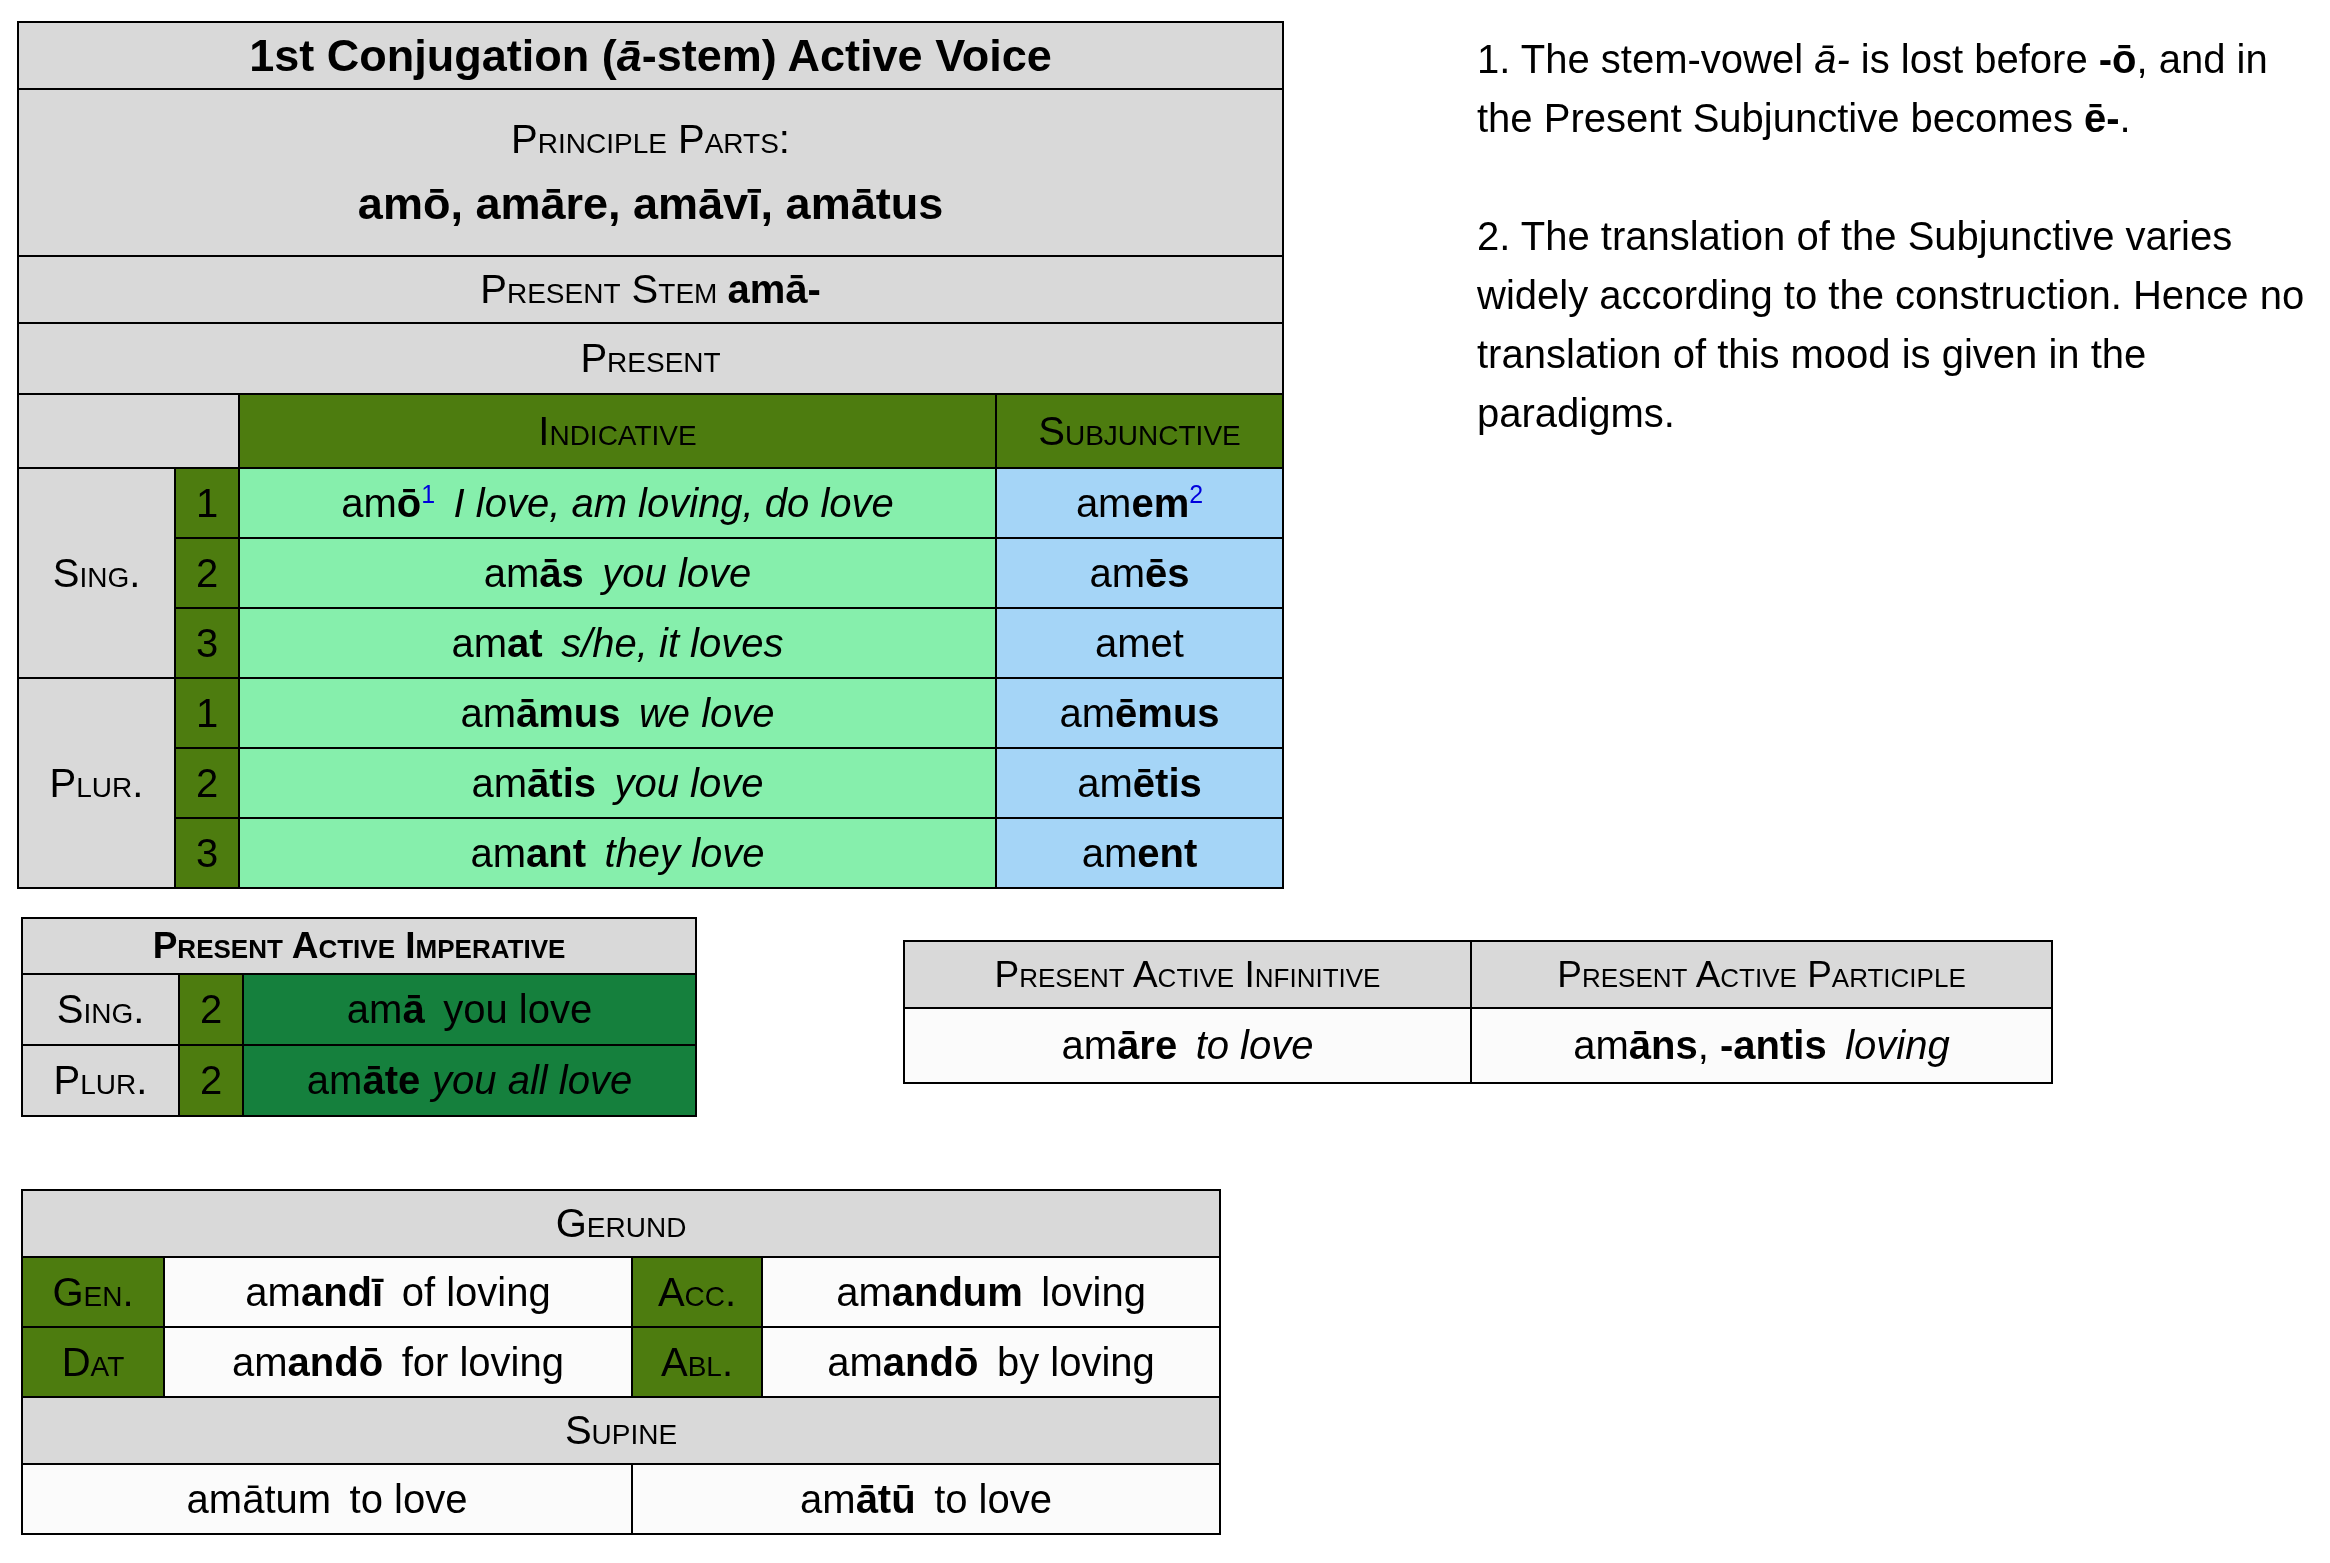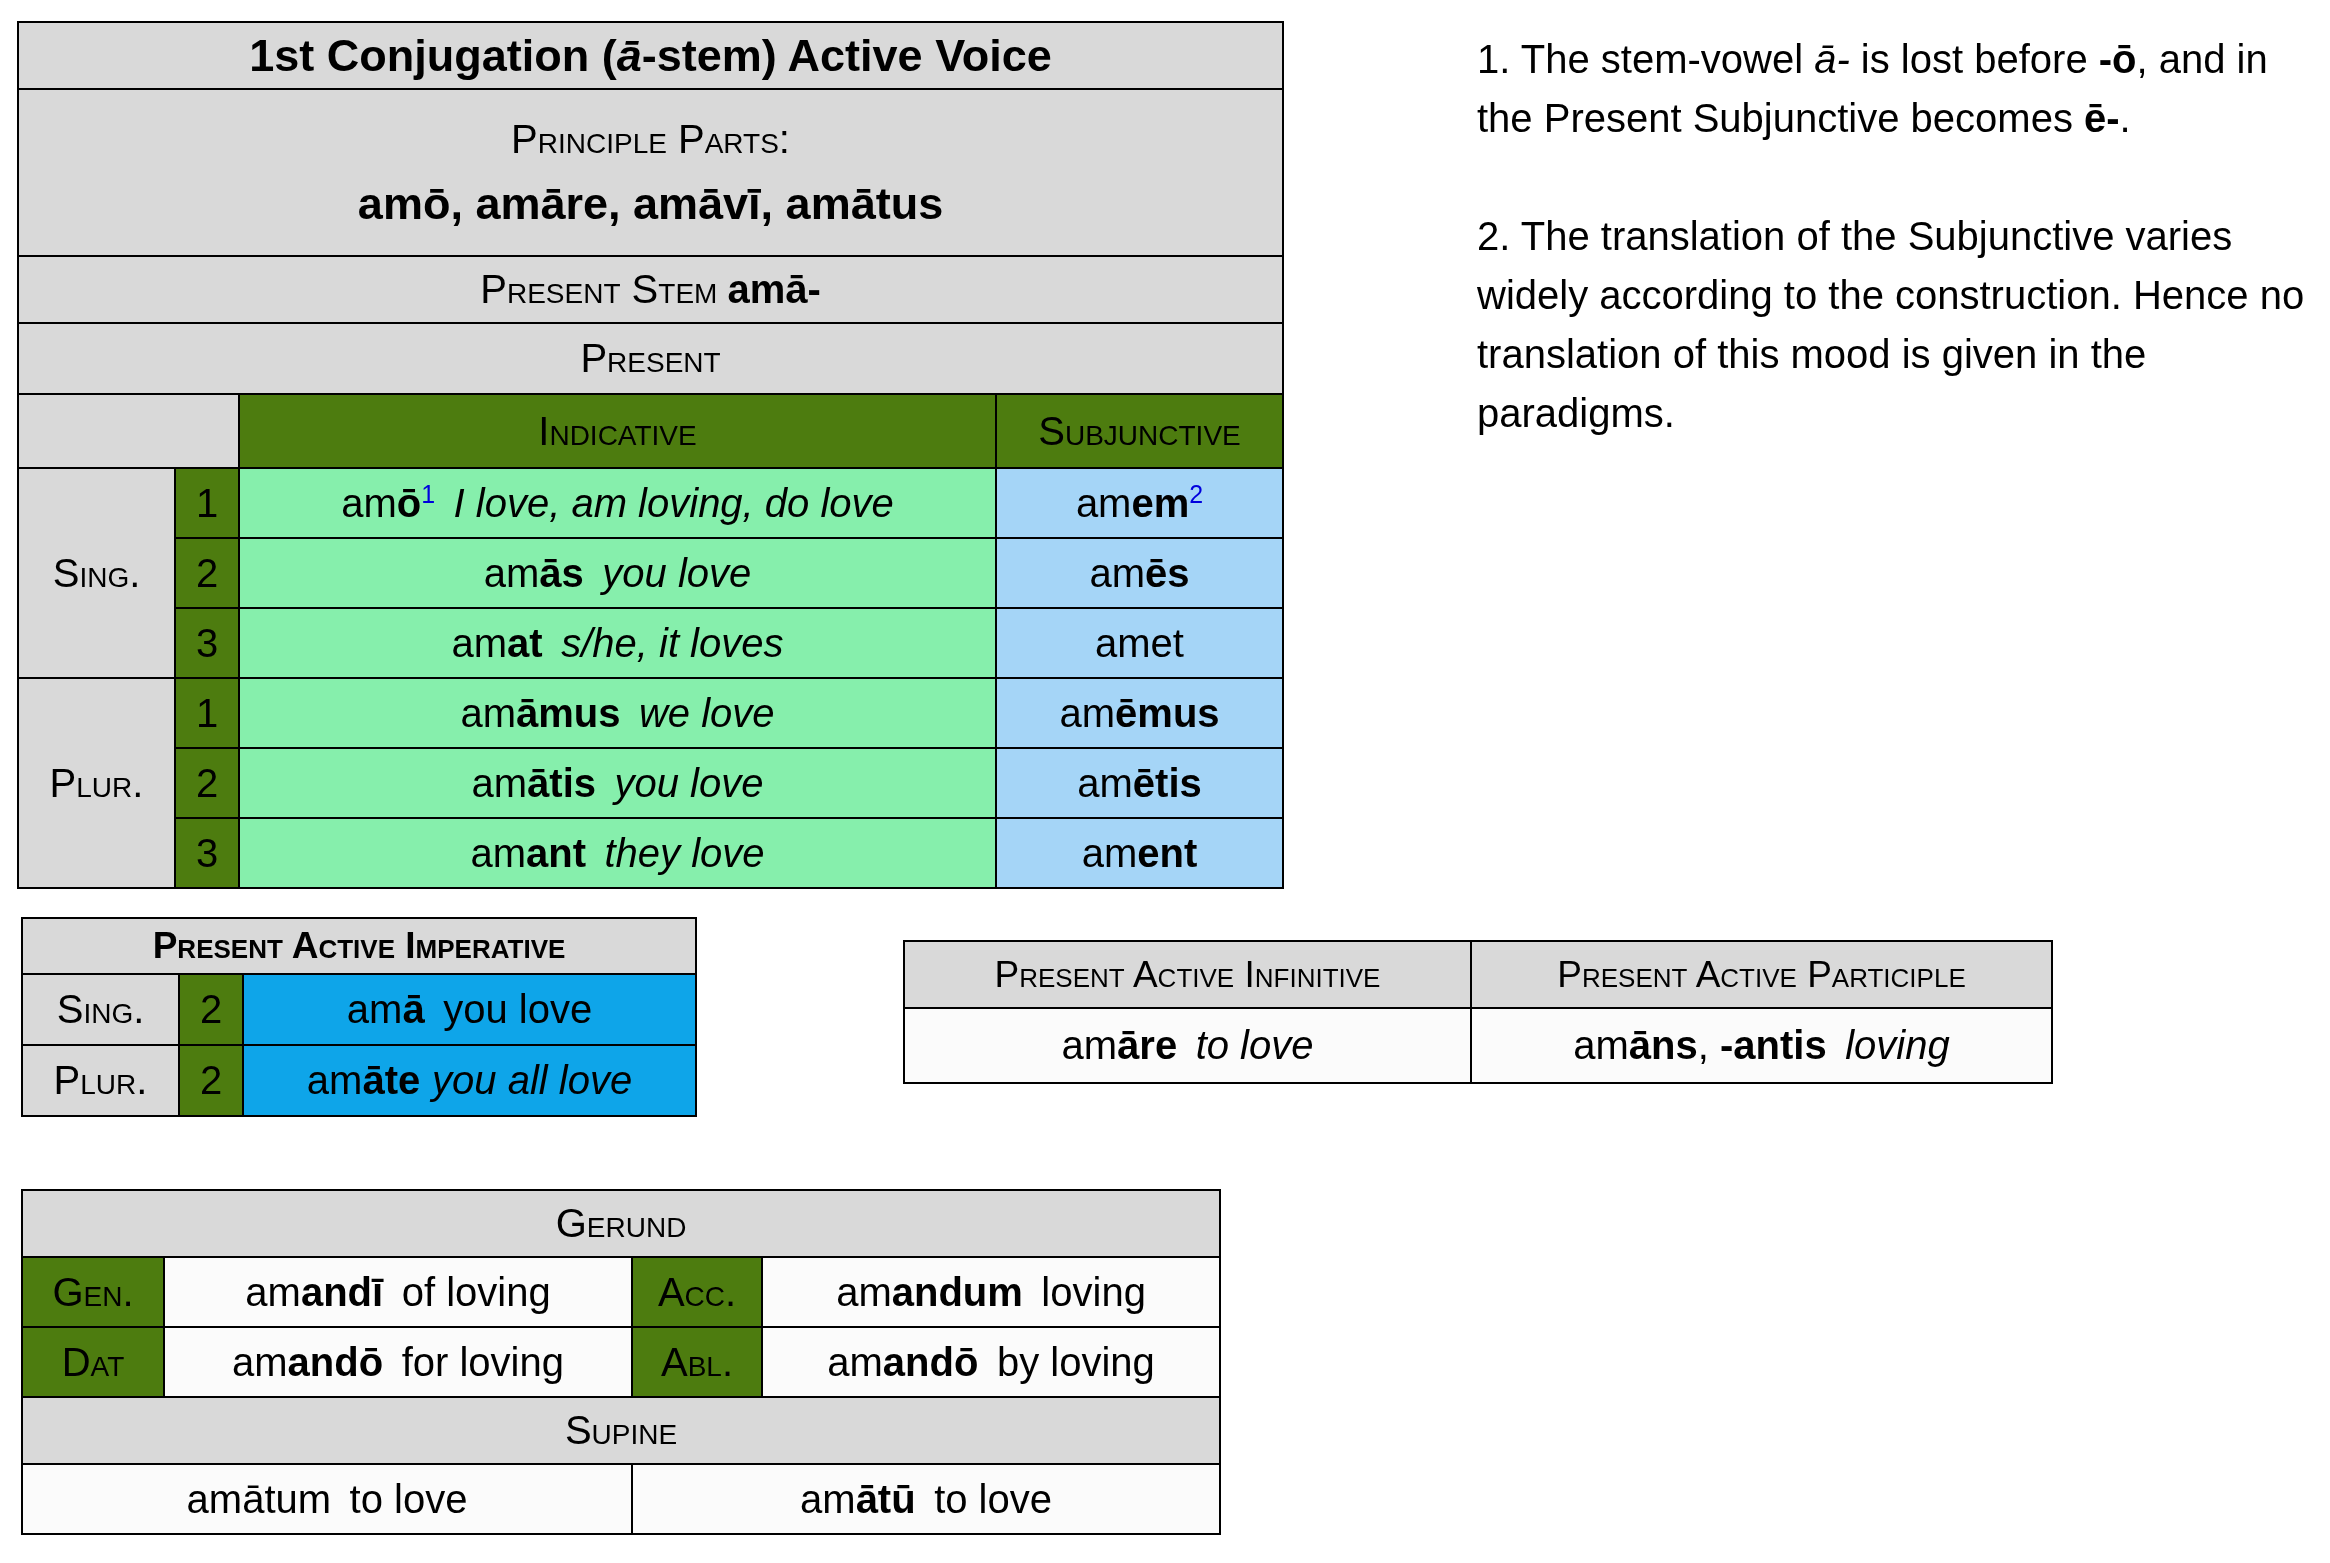--- a/index.html
+++ b/index.html
@@ -6,21 +6,21 @@
   body{width:2330px;height:1563px;position:relative;overflow:hidden;
        font-family:"Liberation Sans","DejaVu Sans",sans-serif;color:#000;}
   .abs{position:absolute;}
   table{border-collapse:collapse;table-layout:fixed;}
   td{border:2.5px solid #000;vertical-align:middle;text-align:center;padding:0 6.7px;overflow:hidden;}
   
   .bg-gray{background:#d9d9d9;}
   .bg-lt{background:#4d7c0f;margin-left:36px;}
   .bg-yellow{background:#86efac;}
   .bg-blue{background:#a5d5f7;}
-  .bg-mint{background:#0ea5e9;}
+  .bg-mint{background:#15803d;}
   .bg-white{background:#fbfbfb;}
   
   .sc{font-variant:small-caps;font-size:40px;}
   .sc-sm{font-variant:small-caps;font-size:37px;}
   .title-cell{font-size:45px;font-weight:bold;}
   .pp-label{font-variant:small-caps;font-size:40px;line-height:62px;}
   .pp-value{font-size:45px;font-weight:bold;line-height:67px;}
   .stem-bold{font-weight:bold;margin-left:10px;}
   .latin{font-size:40px;}
   .latin b{font-weight:bold;}

